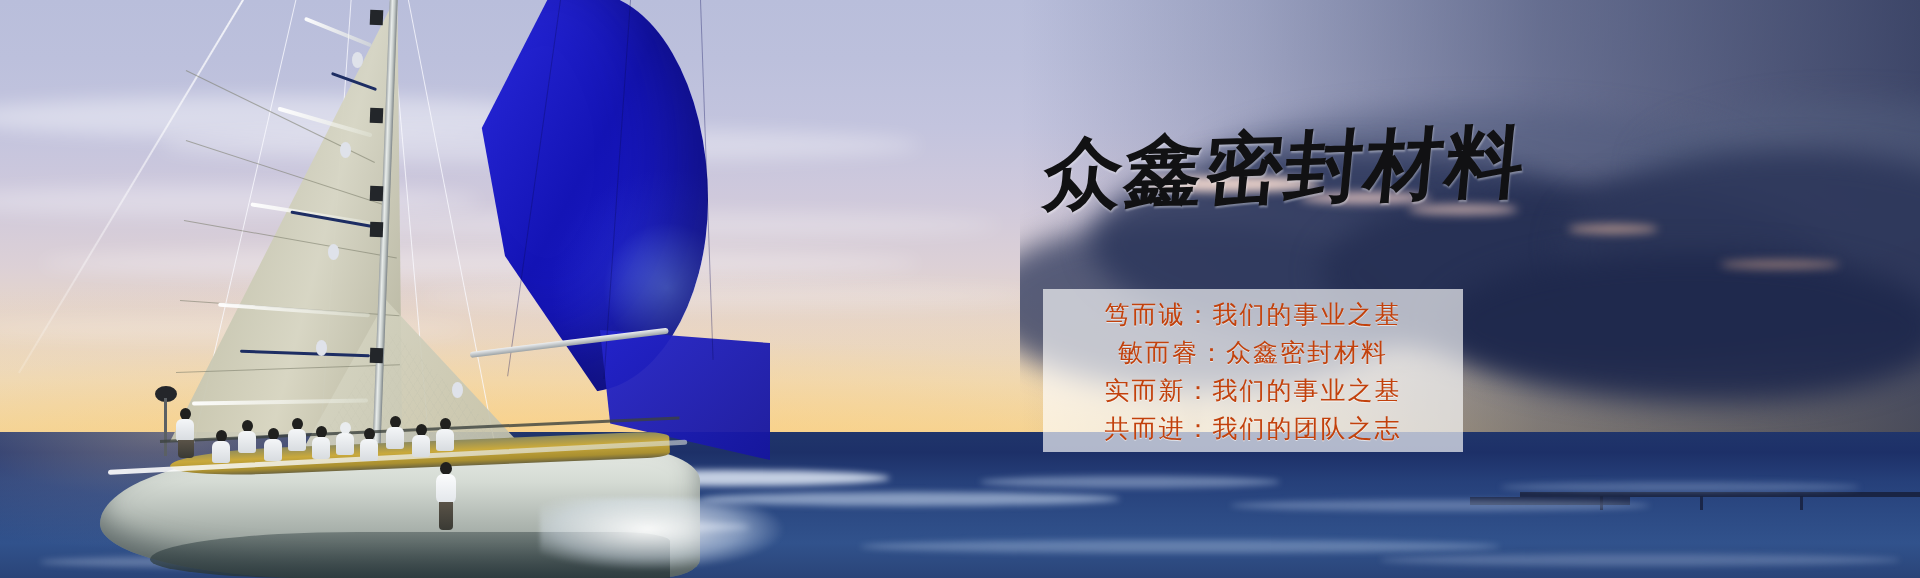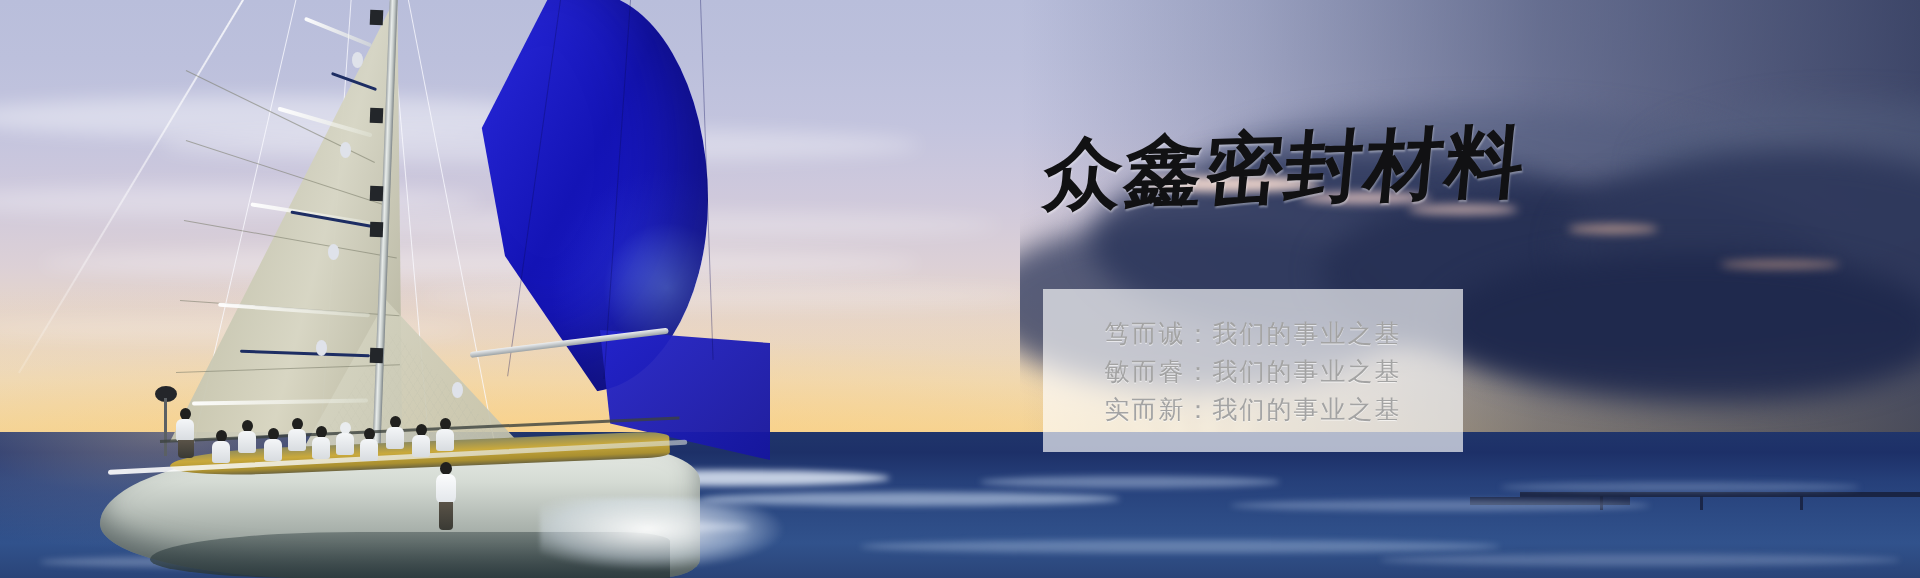--- a/index.html
+++ b/index.html
@@ -283,21 +283,21 @@
     font-family:"DejaVu Sans","Liberation Sans",sans-serif;
   }
 
   .slogan-panel {
     position:absolute; left:1043px; top:289px; width:420px; height:163px;
     background:rgba(255,255,255,0.66);
     display:flex; flex-direction:column; align-items:center; justify-content:center;
     gap:2px; padding-top:2px;
   }
   .slogan-line {
-    color:#a3a3a3; font-size:25px; line-height:36px; letter-spacing:2px;
+    color:#c2410c; font-size:25px; line-height:36px; letter-spacing:2px;
     font-weight:500; white-space:nowrap;
     font-family:"DejaVu Sans","Liberation Sans",sans-serif;
     text-shadow:0 1px 0 rgba(255,255,255,0.6);
   }
 </style>
 </head>
 <body>
 
 <div id="banner">
 
@@ -462,17 +462,18 @@
     </div>
 
     <div class="bowwave"></div>
   </div>
 
   <div class="headline">众鑫密封材料</div>
 
 
   <div class="slogan-panel">
     <div class="slogan-line">笃而诚：我们的事业之基</div>
-    <div class="slogan-line">敏而睿：我们的事业之基</div>
+    <div class="slogan-line">敏而睿：众鑫密封材料</div>
     <div class="slogan-line">实而新：我们的事业之基</div>
+    <div class="slogan-line">共而进：我们的团队之志</div>
   </div>
 
 </div>
 
 </body></html>

